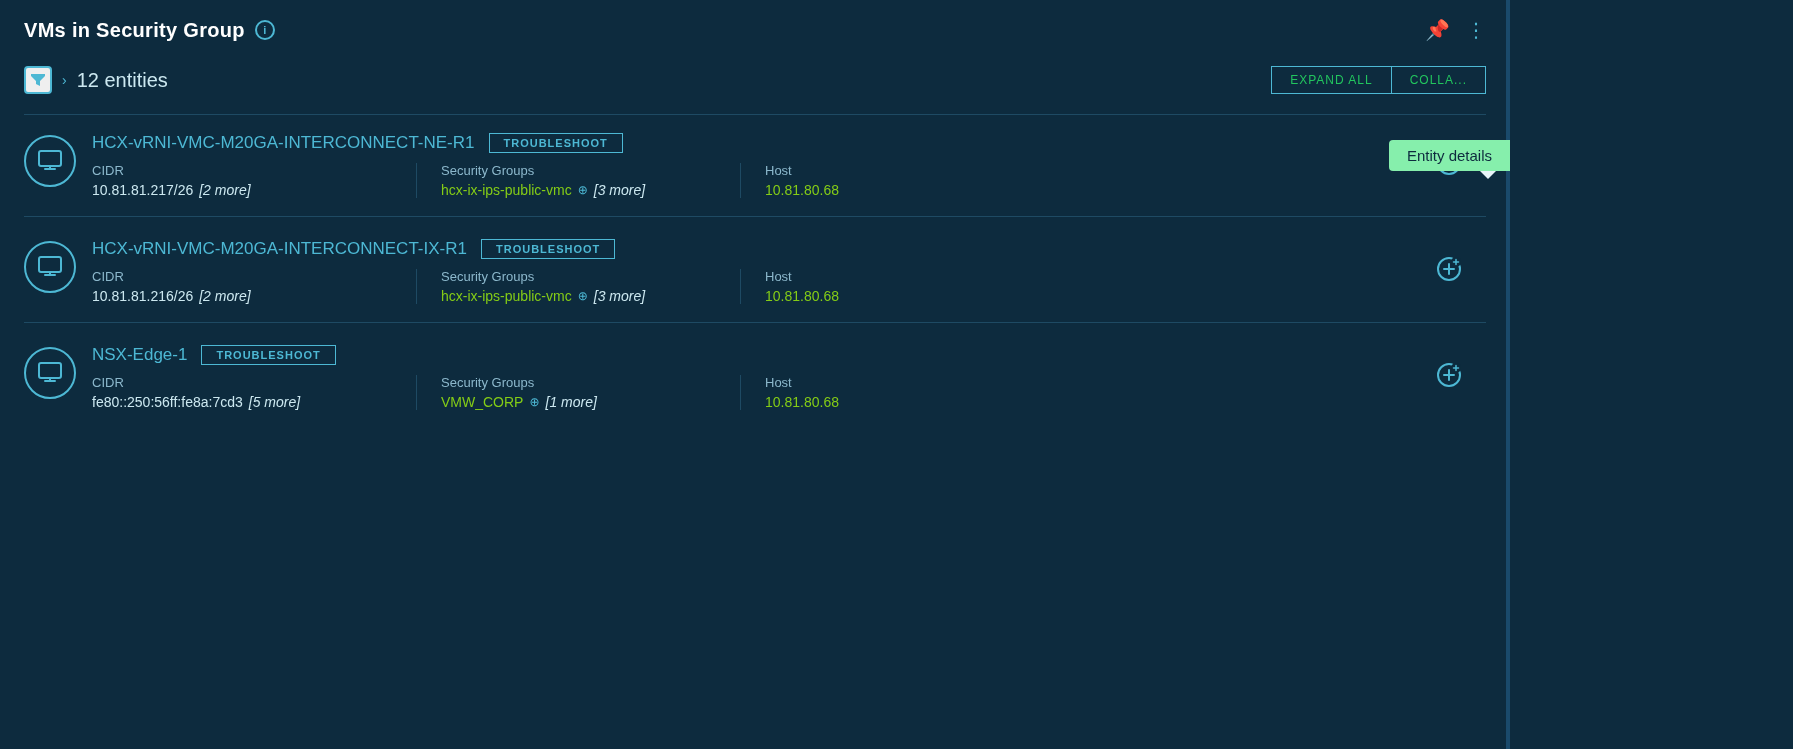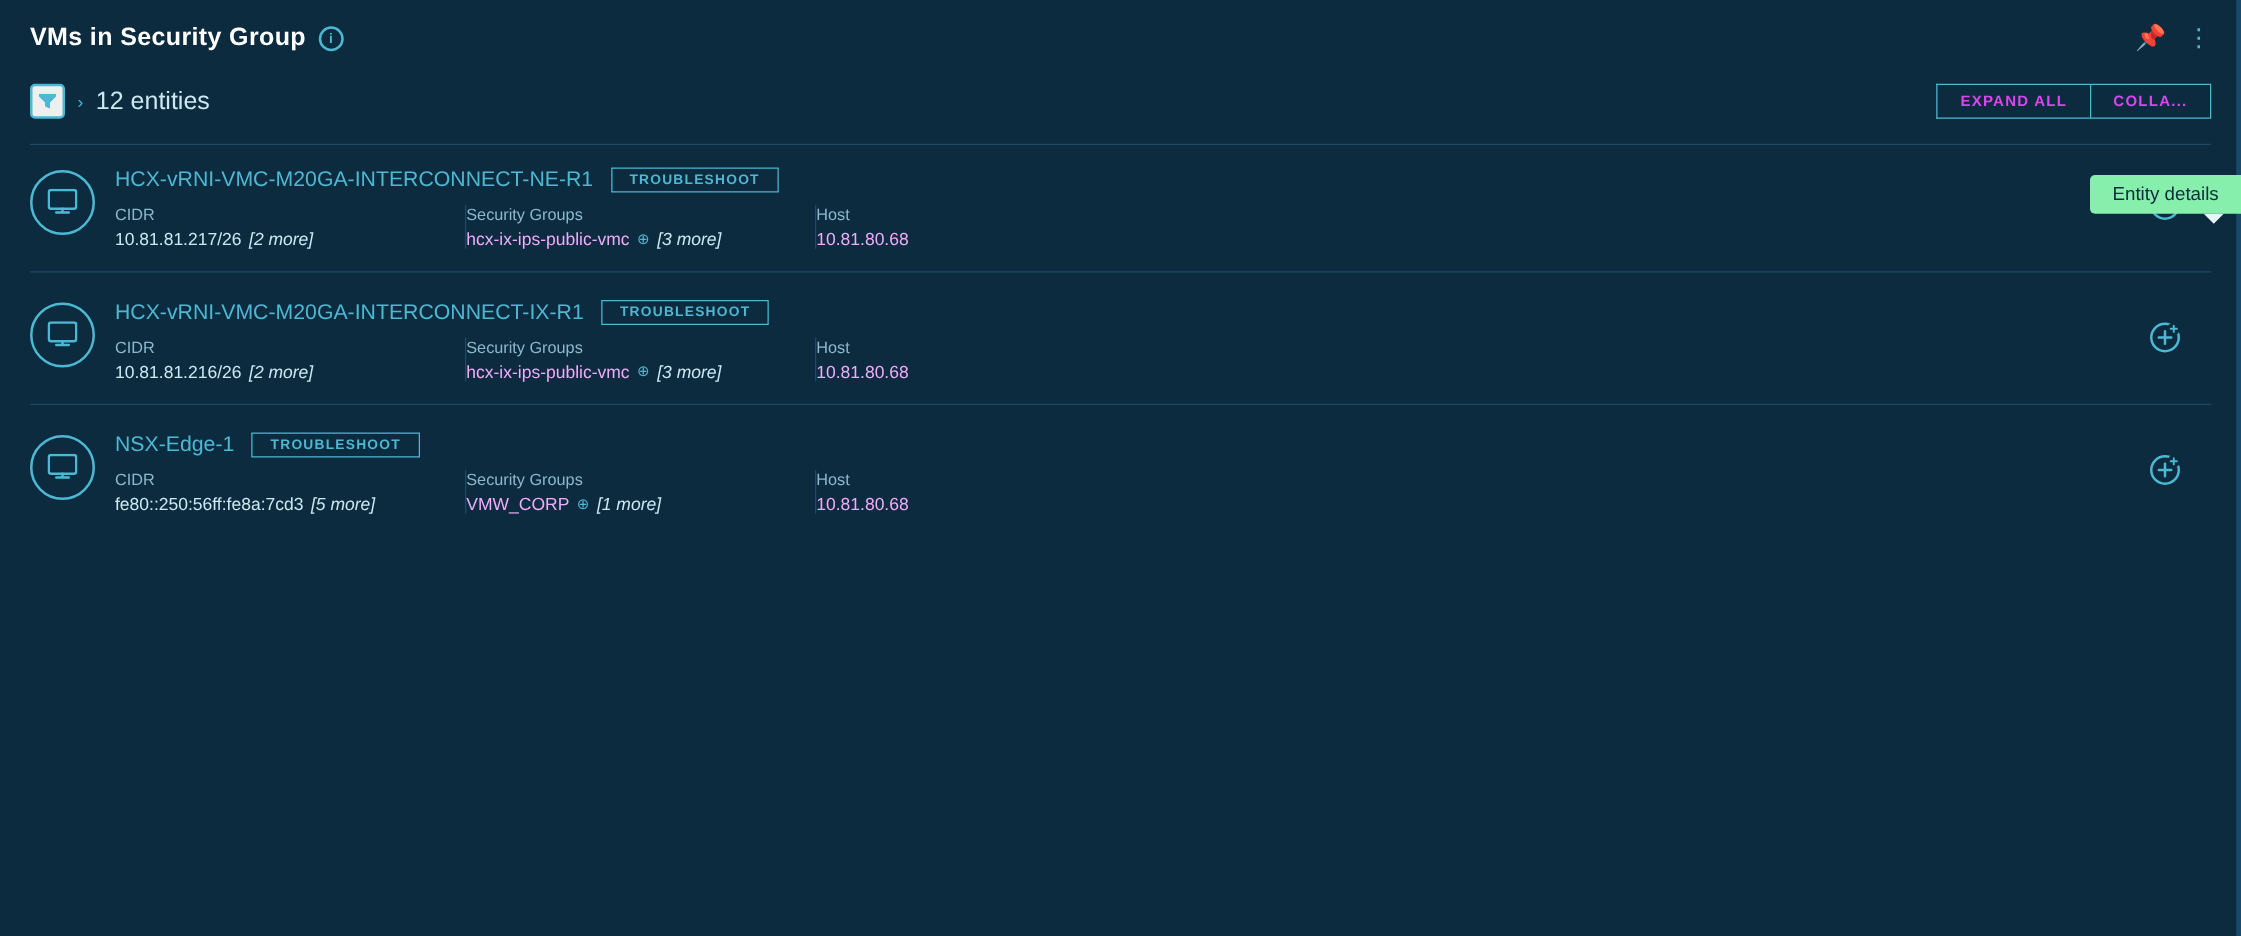--- a/index.html
+++ b/index.html
@@ -7,21 +7,21 @@
       background-color: #0d2b3e;
       color: #cce8f0;
       font-family: 'Segoe UI', Arial, sans-serif;
       font-size: 14px;
       min-height: 749px;
       overflow: hidden;
     }
 
     .panel {
       background-color: #0d2b3e;
-      width: 1793px;
+      width: 1510px;
       min-height: 749px;
       position: relative;
       padding: 18px 24px;
     }
 
     
     .panel-header {
       display: flex;
       align-items: center;
       justify-content: space-between;
@@ -107,24 +107,24 @@
 
     .action-buttons {
       display: flex;
       align-items: center;
       gap: 0;
     }
 
     .action-btn {
       border: 1.5px solid #4db8d4;
       background: transparent;
-      color: #d946ef;
+      color: #22c55e;
       padding: 6px 18px;
       font-size: 12px;
-      font-weight: 700;
+      font-weight: 400;
       letter-spacing: 1px;
       cursor: pointer;
       text-transform: uppercase;
     }
 
     .action-btn:first-child {
       border-right: none;
     }
 
     
@@ -242,39 +242,41 @@
     .detail-col {
       display: flex;
       flex-direction: column;
       gap: 4px;
       min-width: 280px;
       padding-right: 24px;
     }
 
     .detail-col + .detail-col {
       border-left: 1px solid #1e4a63;
+      padding-left: 24px;
+      margin-left: 44px;
     }
 
     .detail-label {
       color: #8cb8cc;
       font-size: 13px;
       font-weight: 400;
     }
 
     .detail-value {
       color: #cce8f0;
       font-size: 14px;
       display: flex;
       align-items: center;
       gap: 6px;
       flex-wrap: wrap;
     }
 
     .detail-value a, .detail-link {
-      color: #f0abfc;
+      color: #84cc16;
       text-decoration: none;
       cursor: pointer;
     }
 
     .more-text {
       color: #cce8f0;
       font-style: italic;
       font-size: 14px;
     }
 

